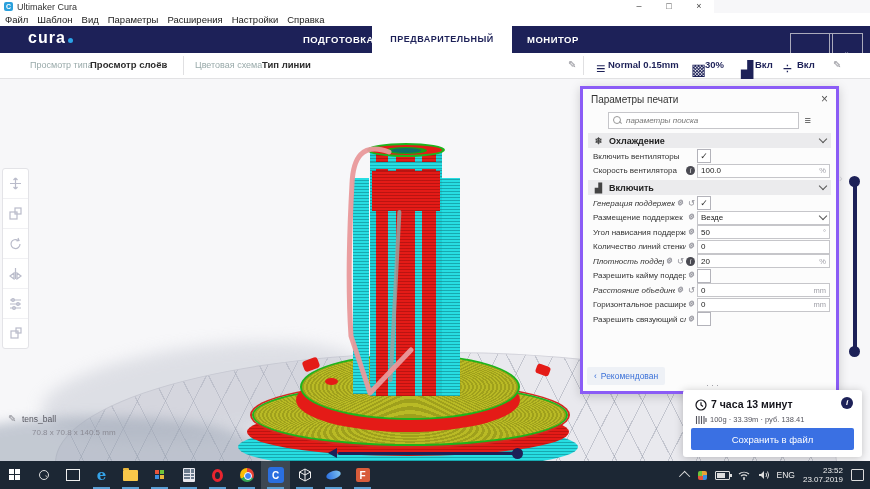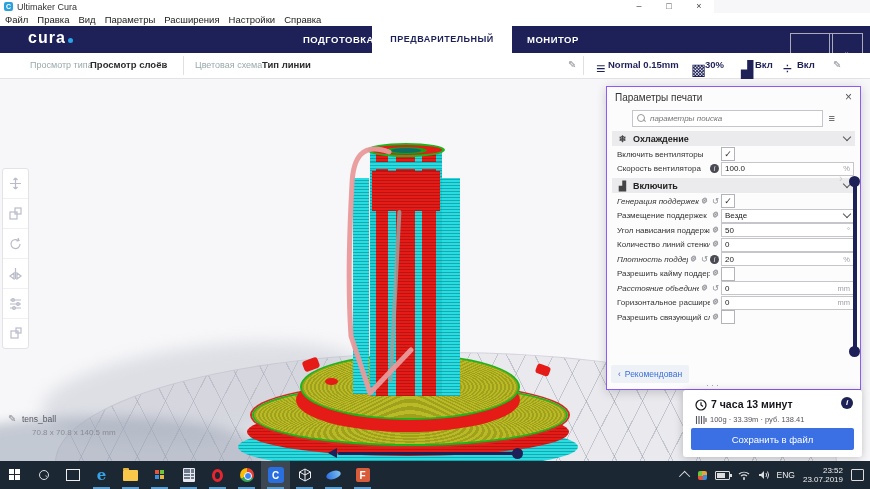--- a/index.html
+++ b/index.html
@@ -21,21 +21,21 @@
   .hbtn{position:absolute;top:7px;height:12px;line-height:12px;border:1px solid #aab;color:#fff;font-size:8px;padding:16px 5px;border-radius:0;}
   
   .viewbar{left:0;top:53px;width:870px;height:25px;background:#fff;border-bottom:1px solid #e2e2e4;}
   .vlabel{color:#9aa;font-size:9px;}
   .vvalue{color:#2c2c2c;font-size:9.5px;font-weight:bold;}
   .vsep{position:absolute;top:3px;width:1px;height:19px;background:#e0e0e2;}
   .pencil{color:#8a8a92;font-size:10px;}
   .sumitem{position:absolute;top:6px;font-size:9.5px;font-weight:bold;color:#1d2158;}
   .sumico{position:absolute;top:7px;color:#1d2158;}
   
-  .panel{left:606px;top:86px;width:253px;height:302px;background:#fcfcfc;border:1px solid #8b5cf6;box-shadow:0 2px 10px rgba(0,0,0,.18);}
+  .panel{left:580px;top:86px;width:253px;height:302px;background:#fcfcfc;border:3px solid #8b5cf6;box-shadow:0 2px 10px rgba(0,0,0,.18);}
   .phead{display:flex;align-items:center;height:20px;padding:0 8px;font-size:10px;color:#333;}
   .pclose{margin-left:auto;font-size:12px;color:#555;}
   .prow{display:flex;align-items:center;height:24px;padding:0 8px;}
   .plabel{font-size:9.5px;color:#333;width:58px;}
   .pselect{flex:1;height:16px;border:1px solid #c6c6ca;background:#fff;display:flex;align-items:center;padding:0 5px;font-size:8.5px;}
   .pname{font-weight:bold;color:#222;}
   .pdetail{color:#b5b5bb;margin-left:3px;font-size:8px;}
   .star{margin-left:auto;color:#444;font-size:9px;}
   .caret{width:5px;height:5px;border-right:1.4px solid #555;border-bottom:1.4px solid #555;transform:rotate(45deg);margin-left:5px;margin-top:-3px;flex:0 0 auto;}
   .srchrow{display:flex;align-items:center;height:22px;padding:0 25px;gap:6px;}
@@ -136,21 +136,21 @@
     <span>Ultimaker Cura</span>
     <div class="wctrls">
       <span>–</span>
       <span>□</span>
       <span>×</span>
     </div>
   </div>
 
   <div class="abs menubar">
     <span>Файл</span>
-    <span>Правка</span>
+    <span>Шаблон</span>
     <span>Вид</span>
     <span>Параметры</span>
     <span>Расширения</span>
     <span>Настройки</span>
     <span>Справка</span>
   </div>
 
   <div class="abs header">
     <div class="logo"><span>cura</span><span class="logodot"></span></div>
     <div class="htab" style="left:303px;">ПОДГОТОВКА</div>

